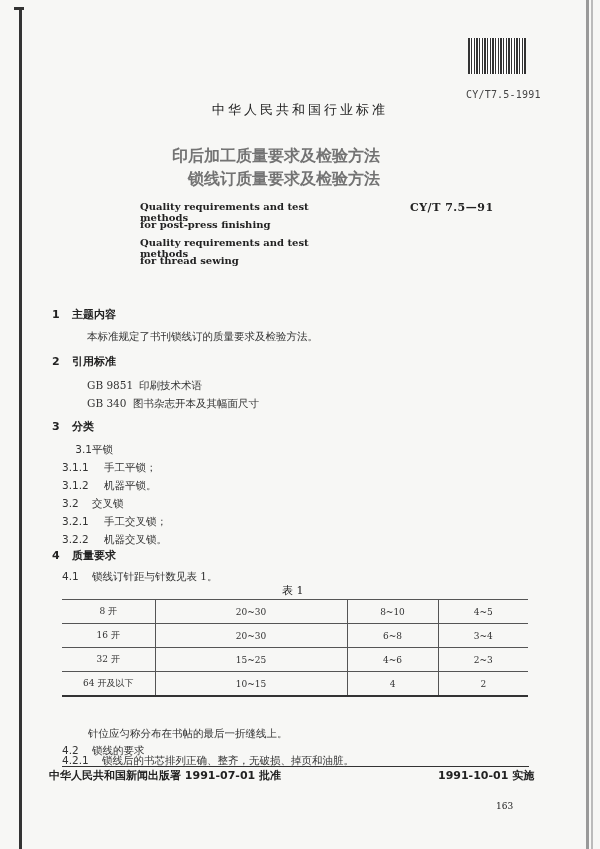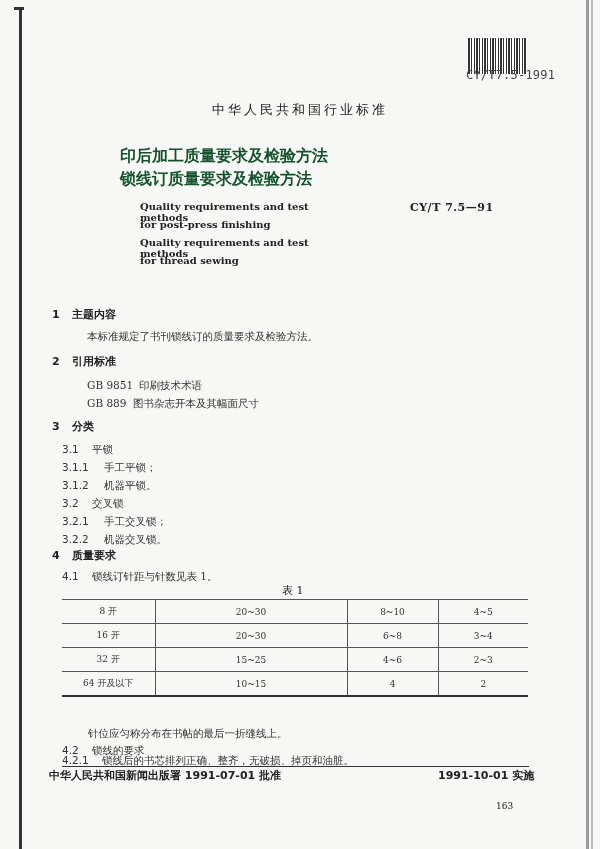--- a/index.html
+++ b/index.html
@@ -11,24 +11,24 @@
     }
     .abs { position: absolute; }
     .left-rule { left: 19px; top: 8px; width: 3px; height: 841px; background: #333; }
     .left-rule-top { left: 14px; top: 7px; width: 10px; height: 3px; background: #333; }
     .right-rule { left: 586px; top: 0; width: 3px; height: 849px; background: #999; }
     .right-rule2 { left: 591px; top: 0; width: 2px; height: 849px; background: #bbb; }
 
     .barcode { left: 468px; top: 38px; width: 58px; height: 36px;
       background: repeating-linear-gradient(90deg, #333 0 2px, #fff 2px 3px, #333 3px 4px, #fff 4px 6px, #333 6px 7px, #fff 7px 8px);
     }
-    .barcode-label { left: 466px; top: 68px; font-family: "DejaVu Sans Mono", monospace; font-size: 12px; color: #444; letter-spacing: 0.2px; }
+    .barcode-label { left: 466px; top: 89px; font-family: "DejaVu Sans Mono", monospace; font-size: 10px; color: #444; letter-spacing: 0.2px; }
 
     .std-header { left: 0; width: 600px; top: 101px; text-align: center; font-family: "DejaVu Sans", sans-serif; font-weight: normal; font-size: 13px; letter-spacing: 3px; color: #222; }
-    .title-cn { left: 120px; width: 260px; text-align: left; font-family: "DejaVu Sans", sans-serif; font-weight: bold; font-size: 16px; color: #14532d; }
+    .title-cn { left: 120px; width: 260px; text-align: right; font-family: "DejaVu Sans", sans-serif; font-weight: bold; font-size: 16px; color: #737373; }
     .title-cn.l1 { top: 146px; }
     .title-cn.l2 { top: 169px; }
     .title-en { left: 140px; width: 220px; text-align: left; font-weight: bold; font-size: 10px; color: #222; }
     .std-code { left: 410px; top: 201px; font-size: 11px; font-weight: bold; font-family: "DejaVu Serif", serif; letter-spacing: 0.5px; }
 
     .sec-head { left: 52px; font-family: "DejaVu Sans", sans-serif; font-weight: bold; font-size: 11px; }
     .sec-head .num { display: inline-block; width: 20px; }
     .body-text { font-size: 10.5px; color: #333; }
     .item-num { display: inline-block; font-family: "DejaVu Sans", sans-serif; font-size: 10.5px; }
 
@@ -71,27 +71,27 @@
 </div>
 <div class="abs body-text" style="left:87px; top:330px;">本标准规定了书刊锁线订的质量要求及检验方法。</div>
 
 <div class="abs sec-head" style="top:354px;">
   <span class="num">2</span><span>引用标准</span>
 </div>
 <div class="abs body-text" style="left:87px; top:379px;">
   <span style="display:inline-block;width:52px;">GB 9851</span><span>印刷技术术语</span>
 </div>
 <div class="abs body-text" style="left:87px; top:397px;">
-  <span style="display:inline-block;width:46px;">GB 889</span><span>图书杂志开本及其幅面尺寸</span>
+  <span style="display:inline-block;width:46px;">GB 340</span><span>图书杂志开本及其幅面尺寸</span>
 </div>
 
 <div class="abs sec-head" style="top:419px;">
   <span class="num">3</span><span>分类</span>
 </div>
-<div class="abs body-text" style="left:62px; top:443px;"><span class="item-num" style="width:30px;">3.1</span><span>平锁</span></div>
+<div class="abs body-text" style="left:62px; top:443px;"><span class="item-num" style="width:30px;text-align:right;">3.1</span><span>平锁</span></div>
 <div class="abs body-text" style="left:62px; top:461px;"><span class="item-num" style="width:42px;">3.1.1</span><span>手工平锁；</span></div>
 <div class="abs body-text" style="left:62px; top:479px;"><span class="item-num" style="width:42px;">3.1.2</span><span>机器平锁。</span></div>
 <div class="abs body-text" style="left:62px; top:497px;"><span class="item-num" style="width:30px;">3.2</span><span>交叉锁</span></div>
 <div class="abs body-text" style="left:62px; top:515px;"><span class="item-num" style="width:42px;">3.2.1</span><span>手工交叉锁；</span></div>
 <div class="abs body-text" style="left:62px; top:533px;"><span class="item-num" style="width:42px;">3.2.2</span><span>机器交叉锁。</span></div>
 
 <div class="abs sec-head" style="top:548px;">
   <span class="num">4</span><span>质量要求</span>
 </div>
 <div class="abs body-text" style="left:62px; top:570px;"><span class="item-num" style="width:30px;">4.1</span><span>锁线订针距与针数见表 1。</span></div>

